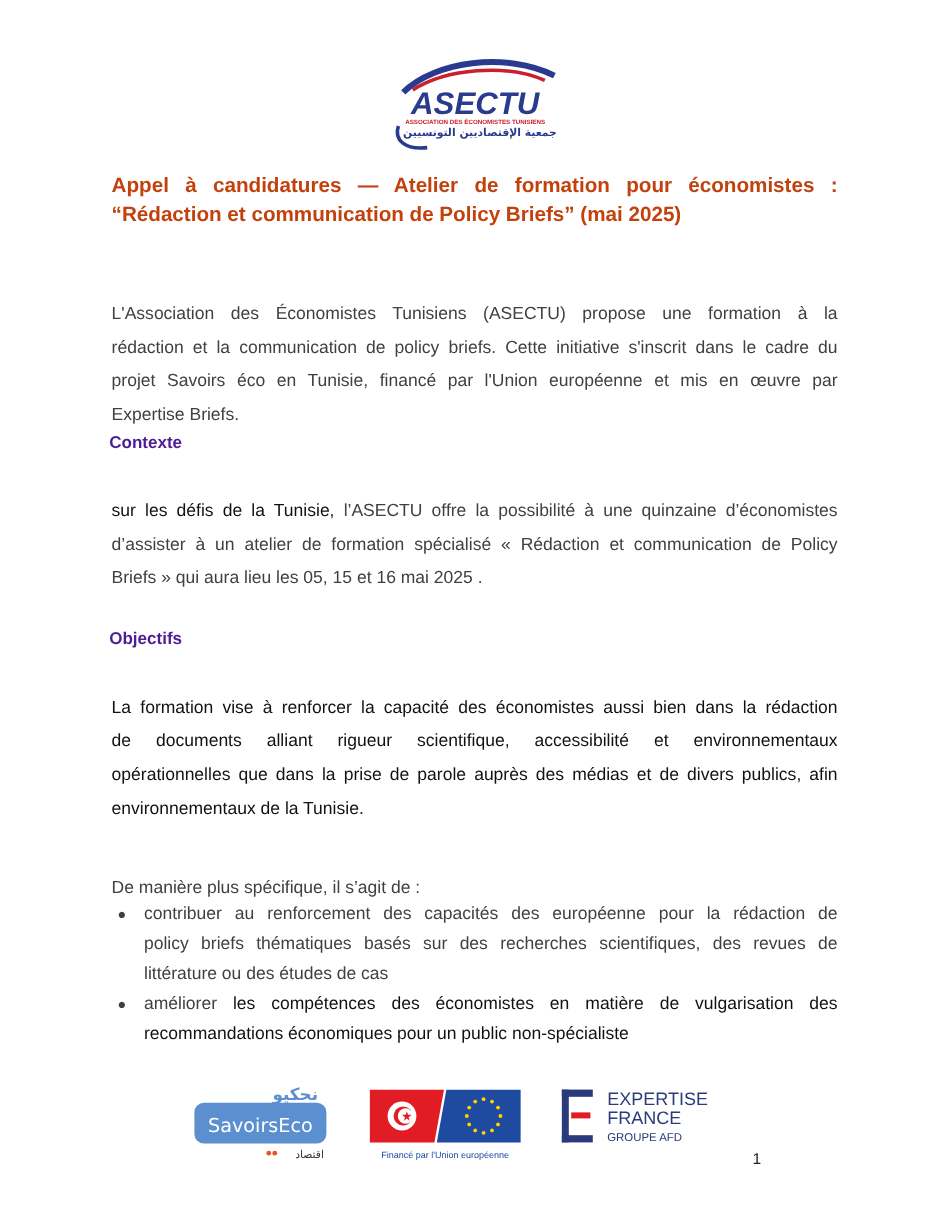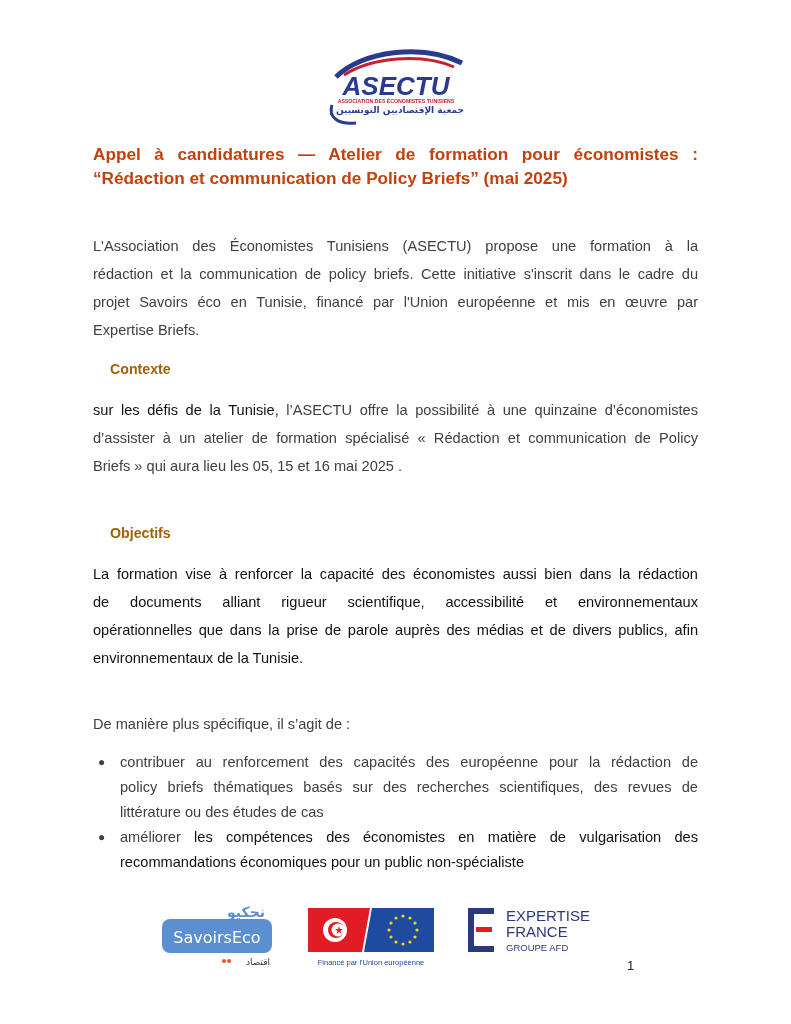--- a/index.html
+++ b/index.html
@@ -10,26 +10,26 @@
   
   .asectu-logo { position: absolute; left: 322px; top: 45px; width: 148px; height: 82px; }
 
   .title { position: absolute; left: 93px; top: 142px; width: 605px;
            color: #c2410c; font-weight: bold; font-size: 17.2px; line-height: 24px;
            text-align: justify; text-align-last: left; }
   .title .l1 { display: block; text-align: justify; text-align-last: justify; }
   .title .l2 { display: block; }
 
   .para { position: absolute; left: 93px; width: 605px; font-size: 14.6px; line-height: 28px;
-          text-align: justify; color: #404040; }
+          text-align: justify; color: #404040; margin-top: 16px; }
   .para .line { display: block; text-align: justify; text-align-last: justify; white-space: nowrap; }
   .para .line.last { text-align-last: left; }
   .dark { color: #111111; }
 
-  .heading { position: absolute; left: 110px; color: #a16207; font-weight: bold; font-size: 14.2px; }
+  .heading { position: absolute; left: 91px; color: #4c1d95; font-weight: bold; font-size: 14.2px; }
 
   .bullets { position: absolute; left: 93px; top: 750px; width: 605px; font-size: 14.6px; line-height: 25px; color: #404040; }
   .bullet { position: relative; padding-left: 27px; }
   .bullet .dot { position: absolute; left: 5px; top: 0; font-size: 12px; color: #404040; }
   .bullet .line { display: block; text-align: justify; text-align-last: justify; white-space: nowrap; }
   .bullet .line.last { text-align-last: left; }
 
   
   .savoirs-logo { position: absolute; left: 158px; top: 905px; width: 120px; height: 62px; }
   .eu-logo { position: absolute; left: 308px; top: 908px; width: 126px; height: 62px; }

